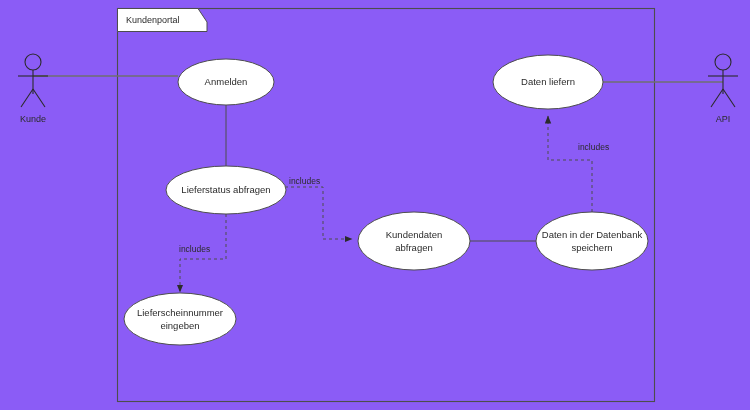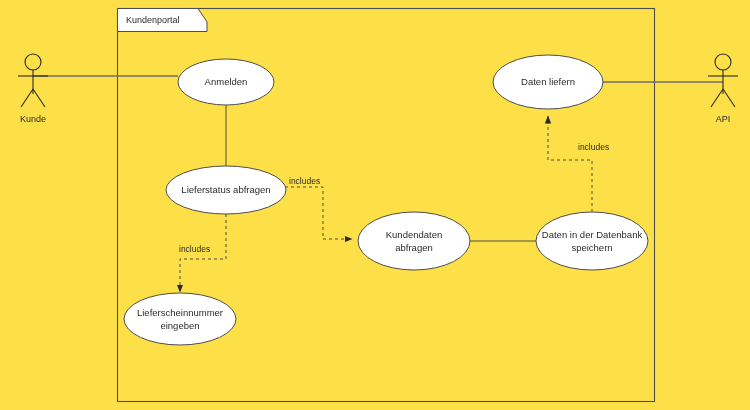--- a/index.html
+++ b/index.html
@@ -8,21 +8,21 @@
     padding: 0;
     background: #ffffff;
   }
   body {
     font-family: "Liberation Sans", sans-serif;
   }
   #canvas {
     position: relative;
     width: 750px;
     height: 410px;
-    background: #fde047;
+    background: #8b5cf6;
     overflow: hidden;
   }
   #diagram-svg {
     position: absolute;
     top: 0;
     left: 0;
     width: 750px;
     height: 410px;
   }
   .uc-label {

